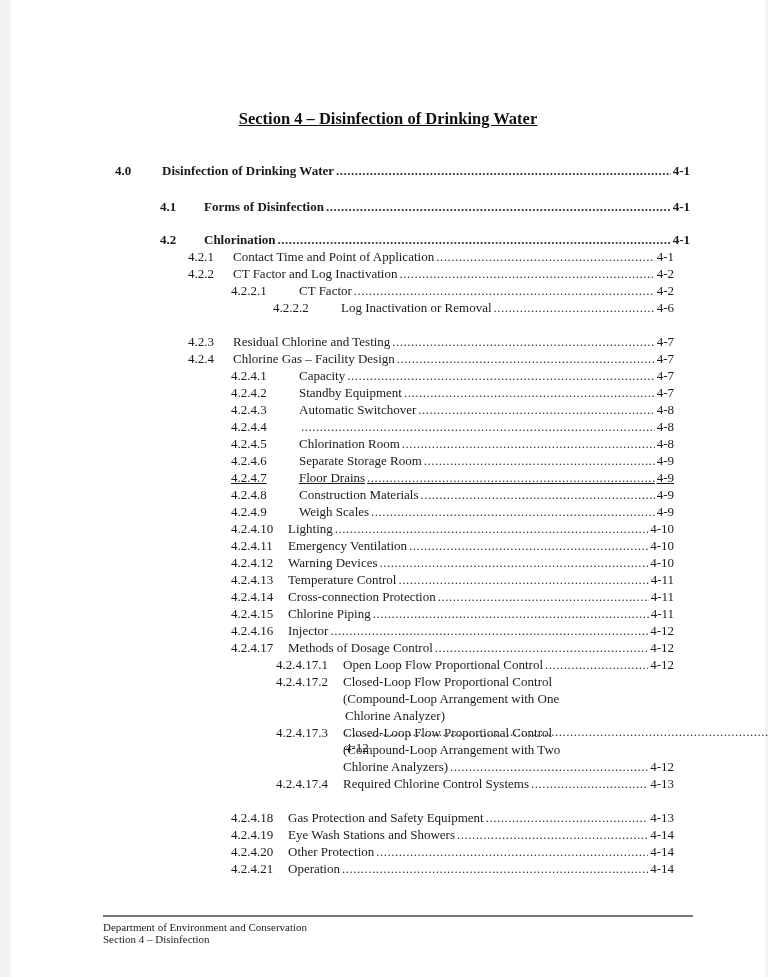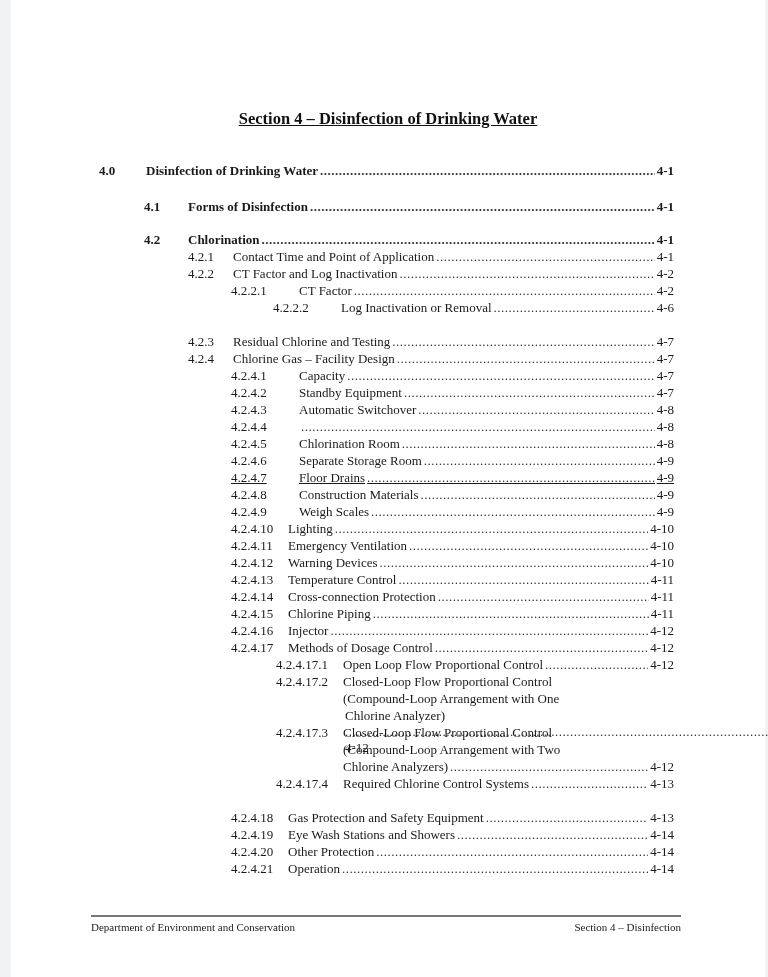--- a/index.html
+++ b/index.html
@@ -36,27 +36,27 @@
     .row .num { flex: 0 0 auto; }
     .row .title { flex: 0 0 auto; }
     .row .leader {
       flex: 1 1 auto; overflow: hidden; margin: 0 2px;
       color: #333; letter-spacing: 0.5px;
     }
     .row .leader::after {
       content: "........................................................................................................................................................................................................";
     }
     .row .page-no { flex: 0 0 auto; text-align: right; }
-    .row.bold { font-weight: bold; font-size: 13px; }
+    .row.bold { font-weight: bold; font-size: 13px; margin-left: 16px; }
     .running-footer {
-      position: absolute; left: 80px; top: 915px; width: 590px;
+      position: absolute; left: 92px; top: 915px; width: 590px;
       border-top: 2px solid #777;
       padding-top: 4px;
       font-size: 11px; color: #222;
-      display: flex; justify-content: space-between;
+      display: flex; justify-content: space-between; flex-direction: column;
     }
   </style>
 </head>
 <body>
 
 <div class="page">
 
 
   <div class="doc-title">Section 4 – Disinfection of Drinking Water</div>
 

